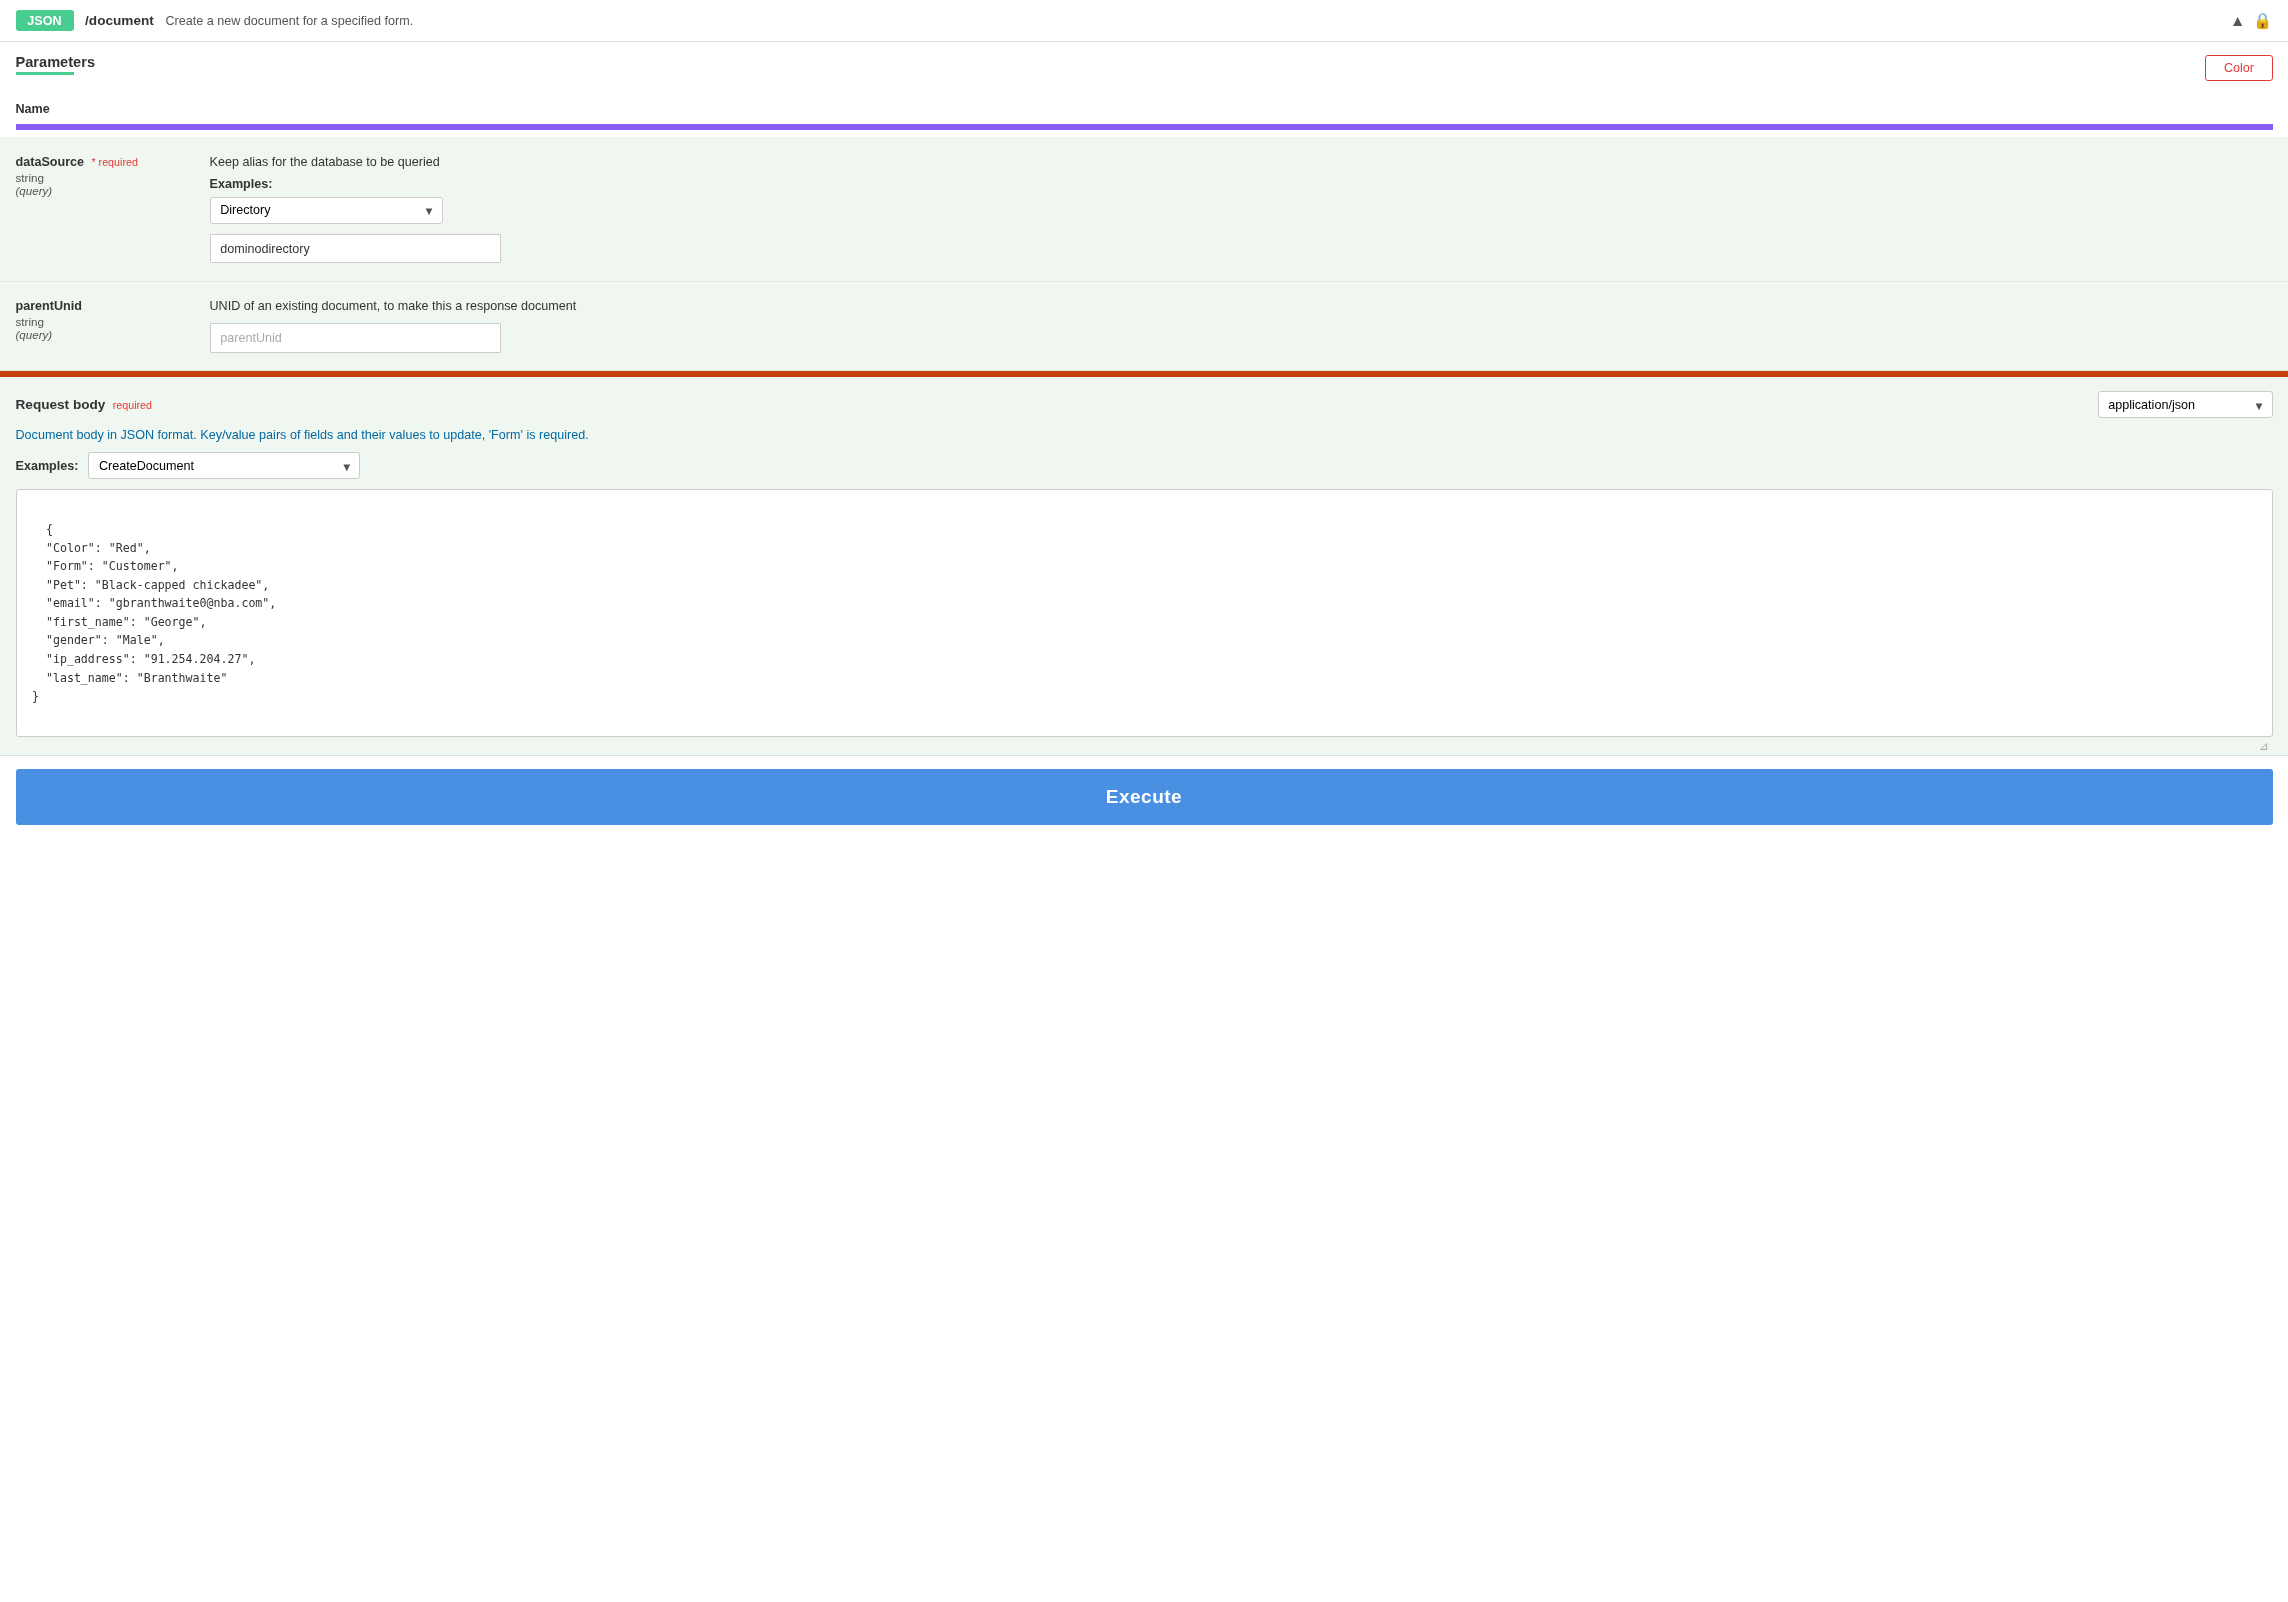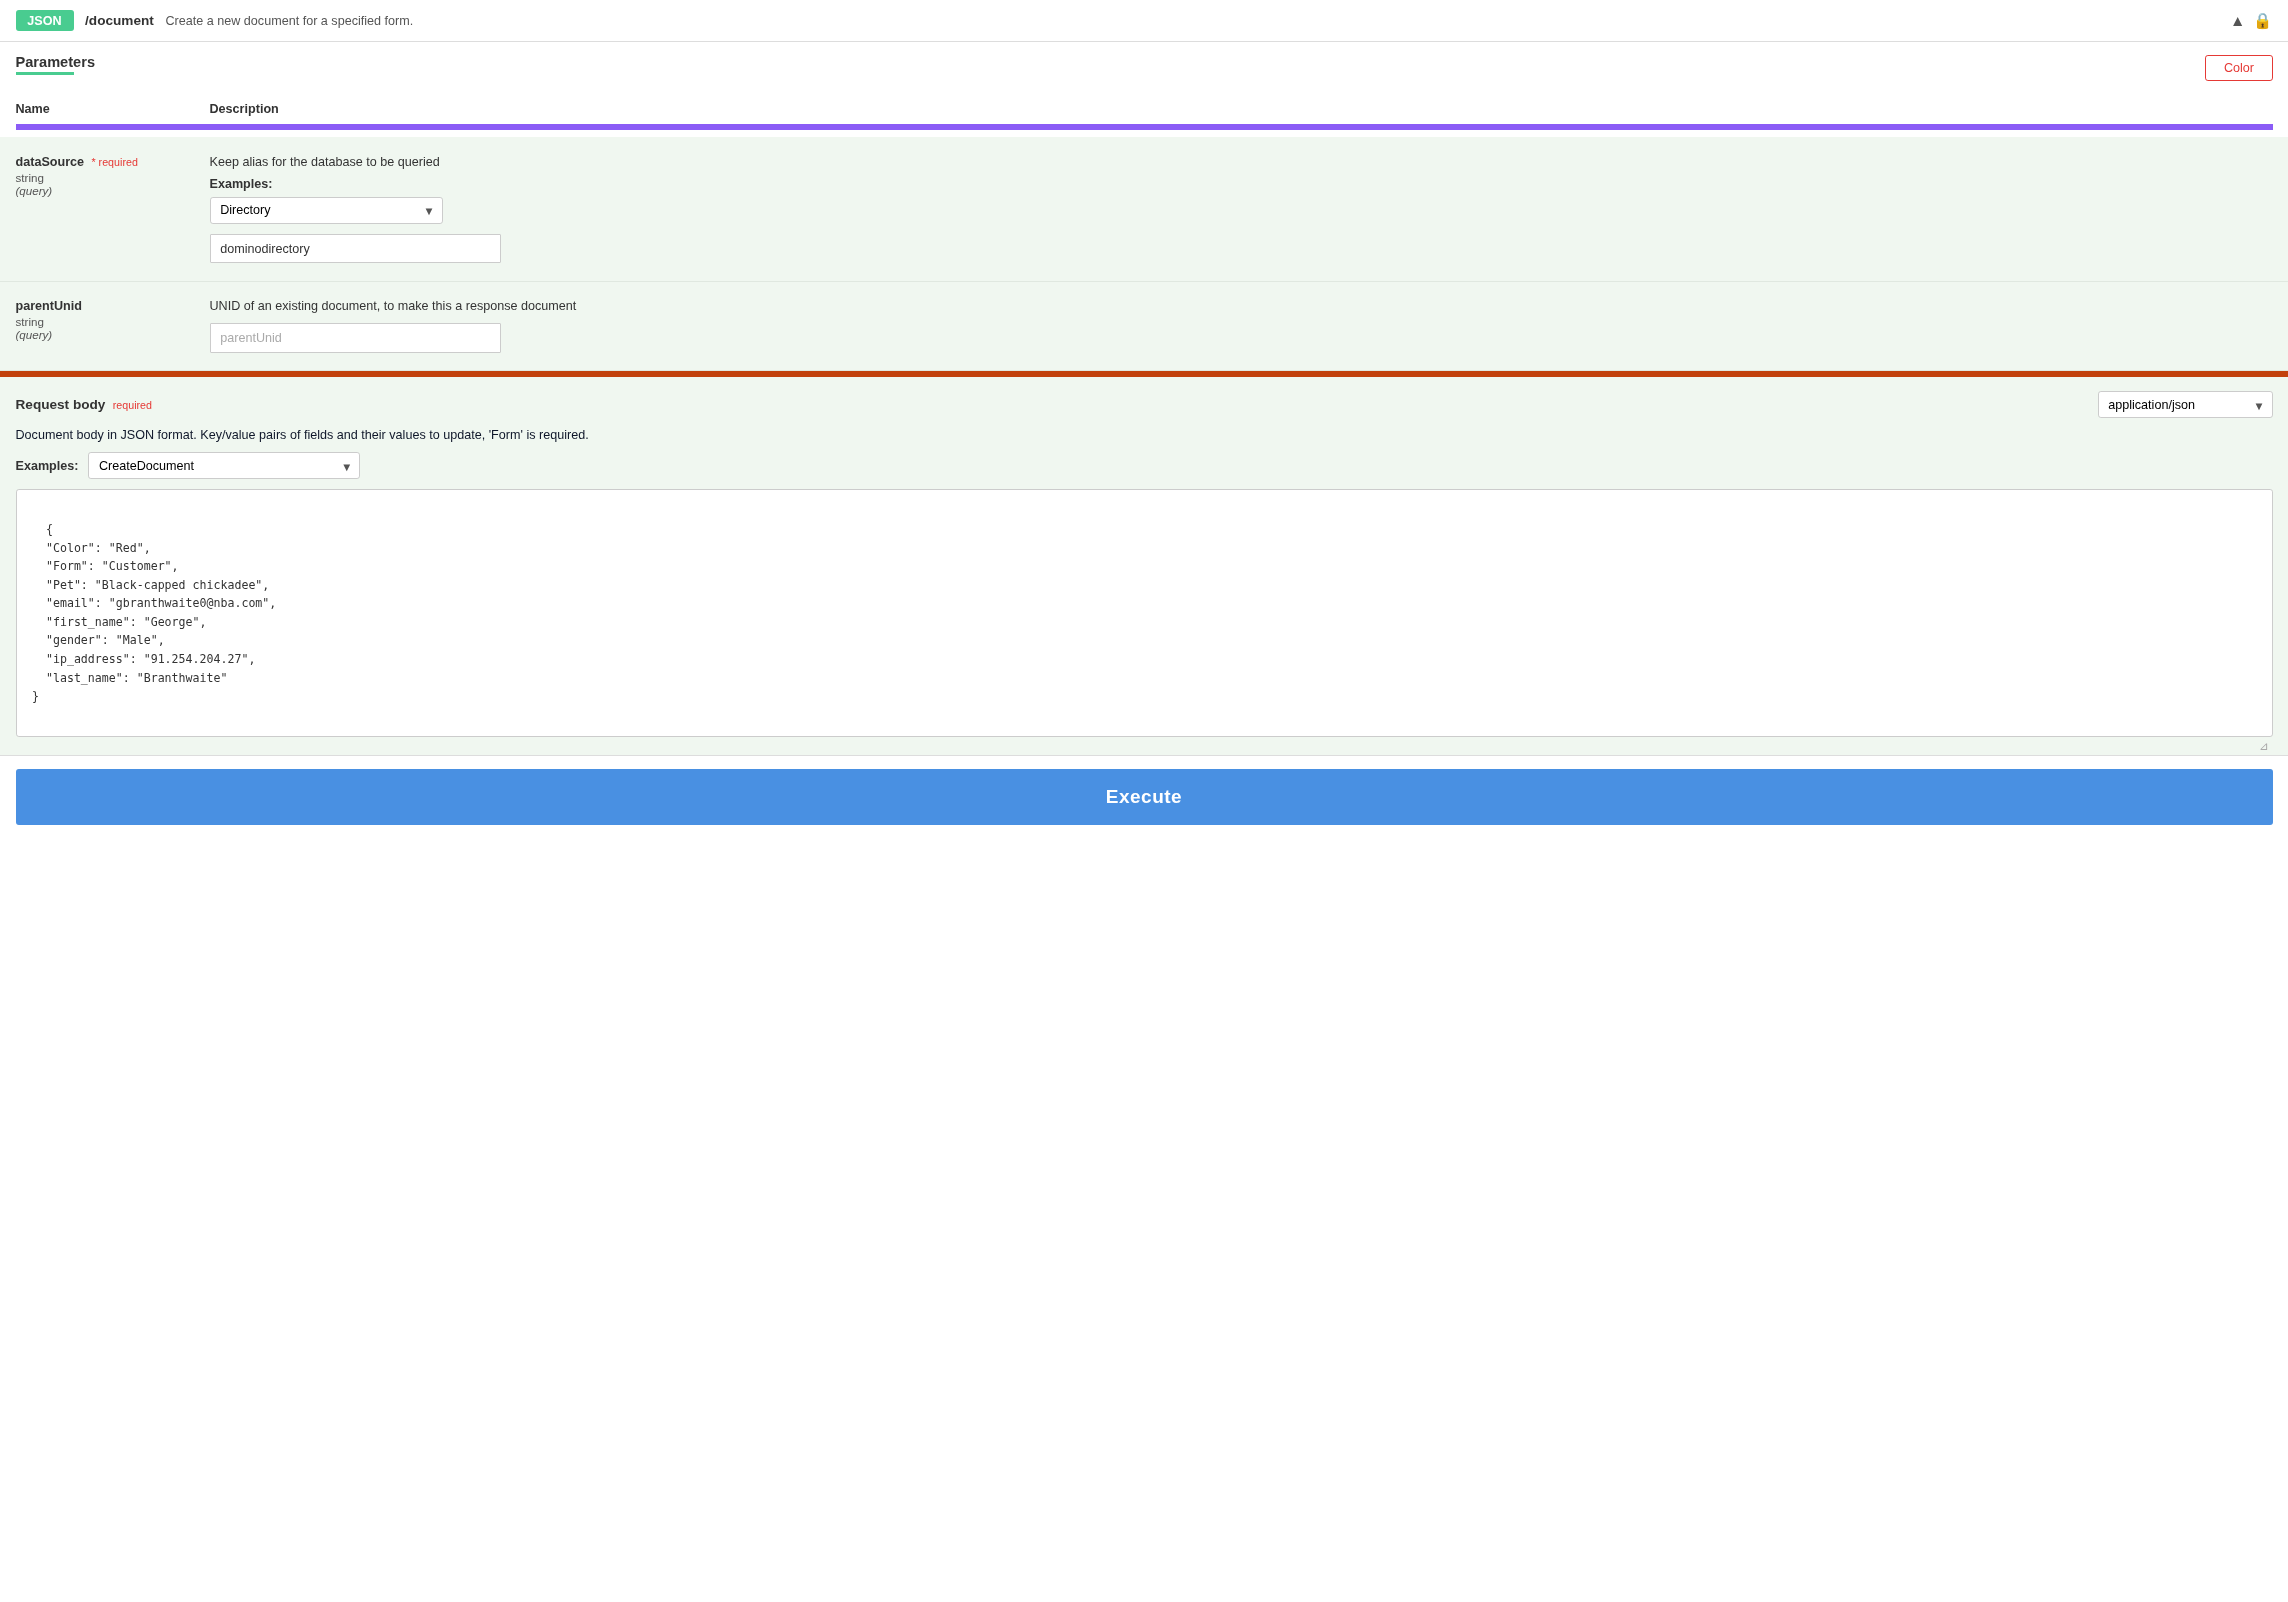--- a/index.html
+++ b/index.html
@@ -204,21 +204,21 @@
       border: 1px solid #ccc;
       background: #fff;
       padding: 5.8px 29px 5.8px 9.7px;
       font-size: 12.6px;
       border-radius: 2.9px;
       cursor: pointer;
       min-width: 175px;
     }
     .request-body-desc {
       font-size: 12.6px;
-      color: #0f172a;
+      color: #0369a1;
       margin-bottom: 9.7px;
     }
     .examples-row {
       display: flex;
       align-items: center;
       gap: 9.7px;
       margin-bottom: 9.7px;
     }
     .example-select {
       appearance: none;
@@ -296,21 +296,20 @@
       <span class="parameters-title">Parameters</span>
       <div class="underline-green"></div>
     </div>
     <button class="cancel-btn">Color</button>
   </div>
 </div>
 
 <div class="col-headers-wrapper">
   <div class="col-headers">
     <div>Name</div>
-    <div>Description</div>
   </div>
 </div>
 
 <div class="params-table">
 
   <div class="param-row">
     <div>
       <div>
         <span class="param-name">dataSource</span>
         <span class="param-required">* required</span>

